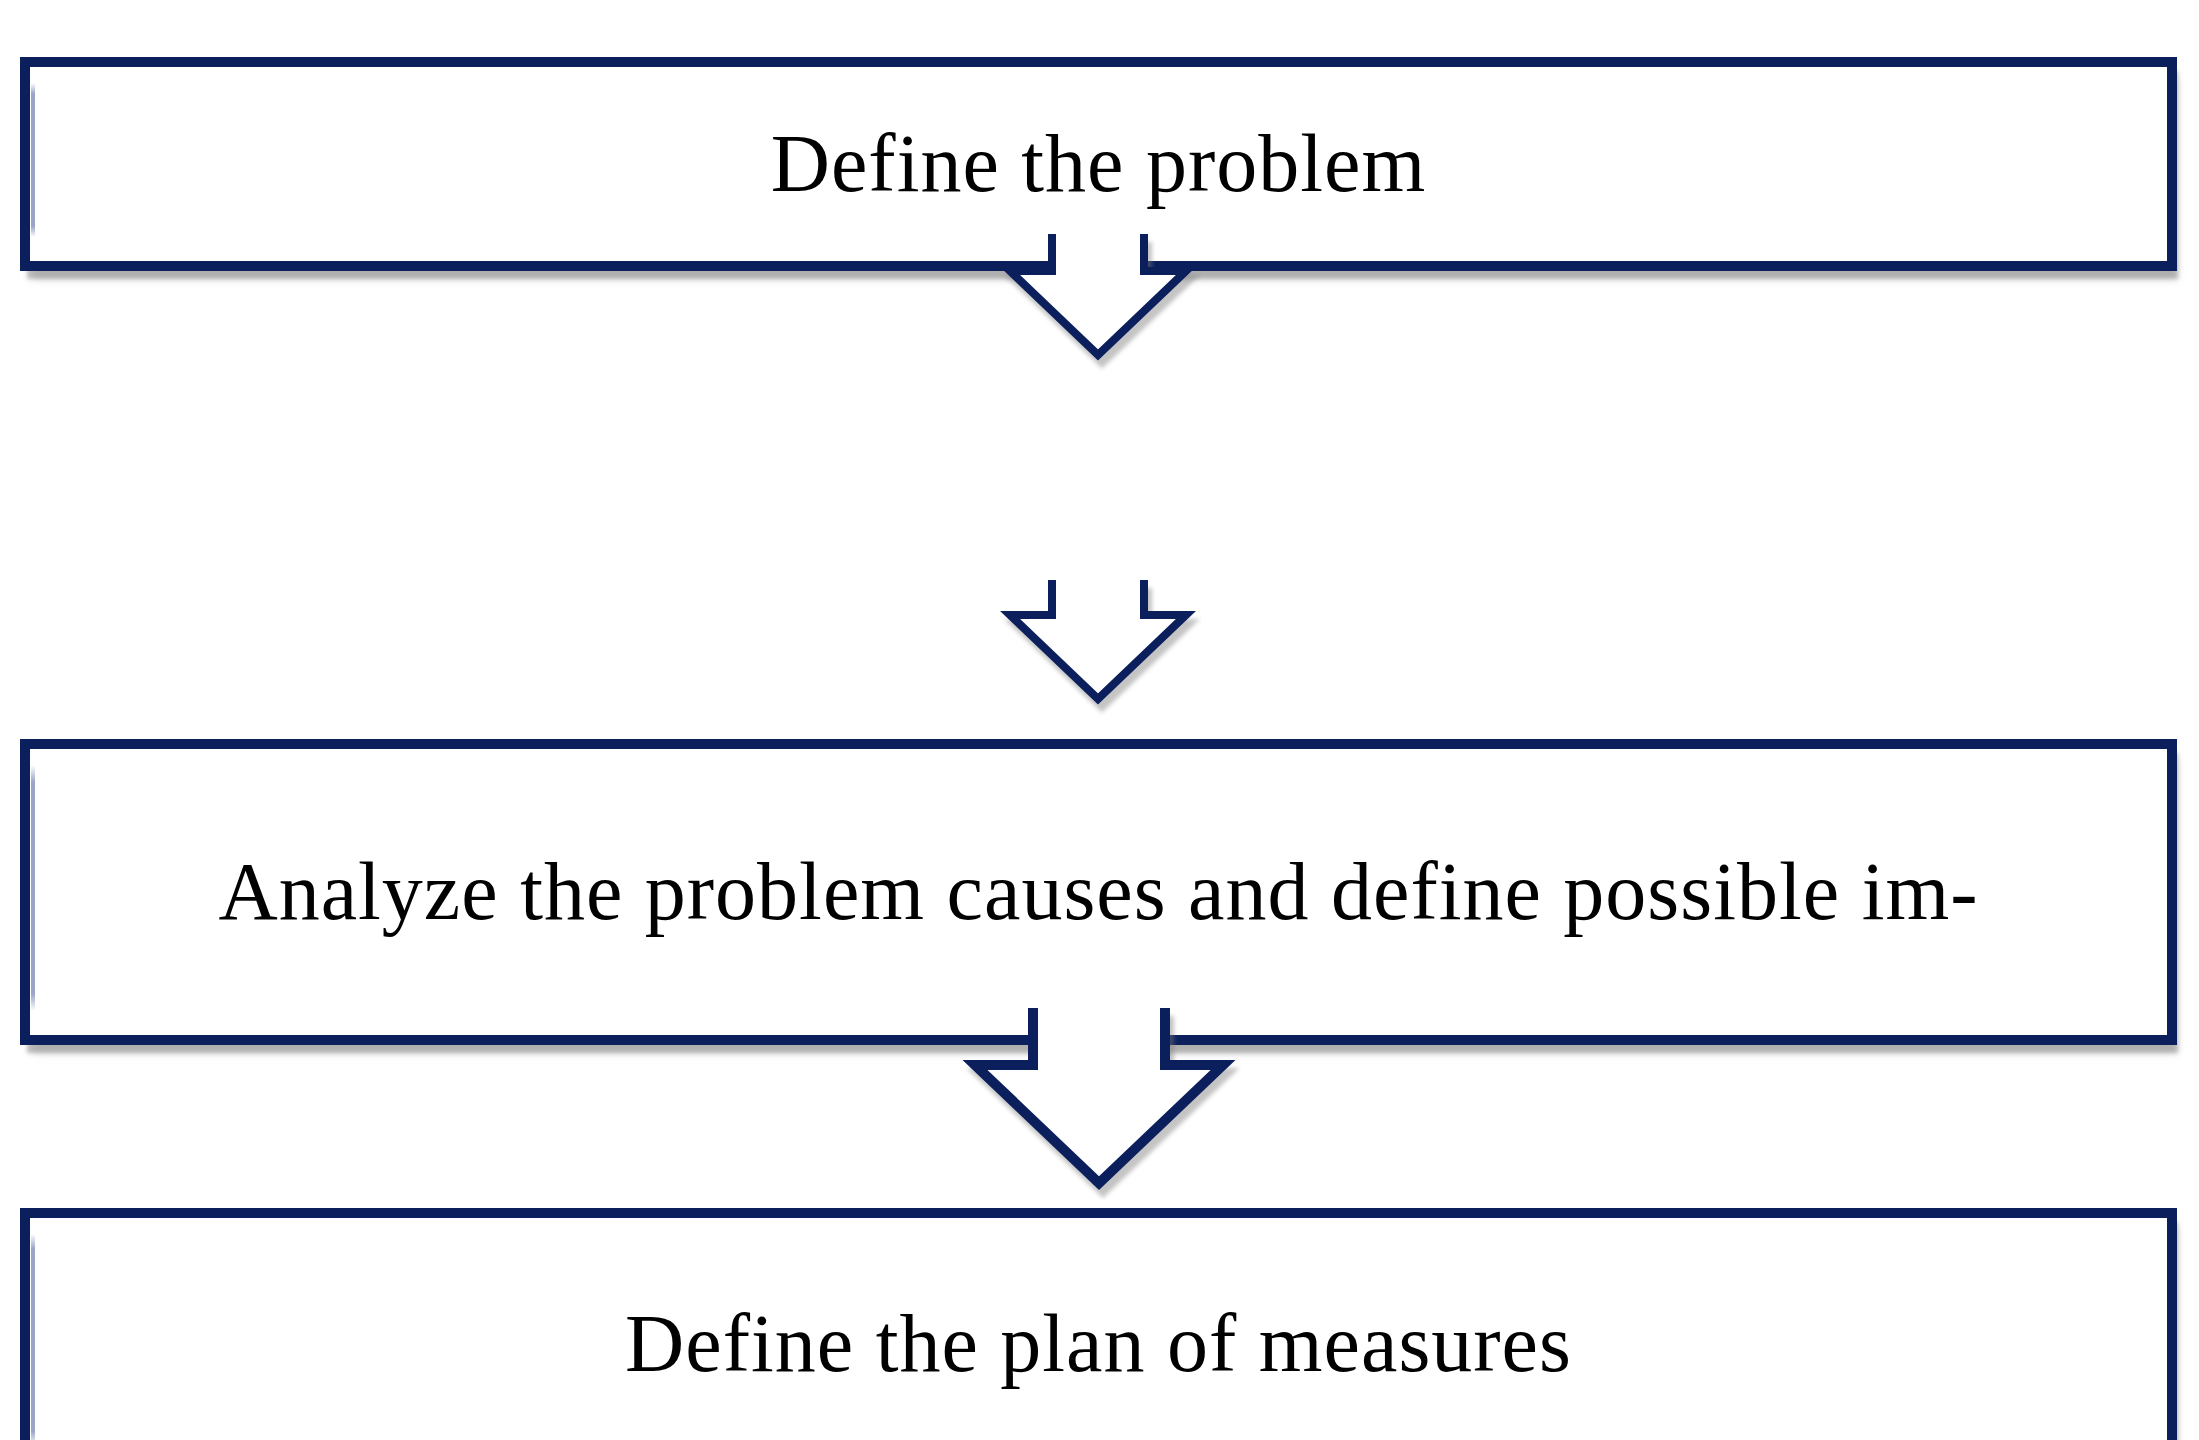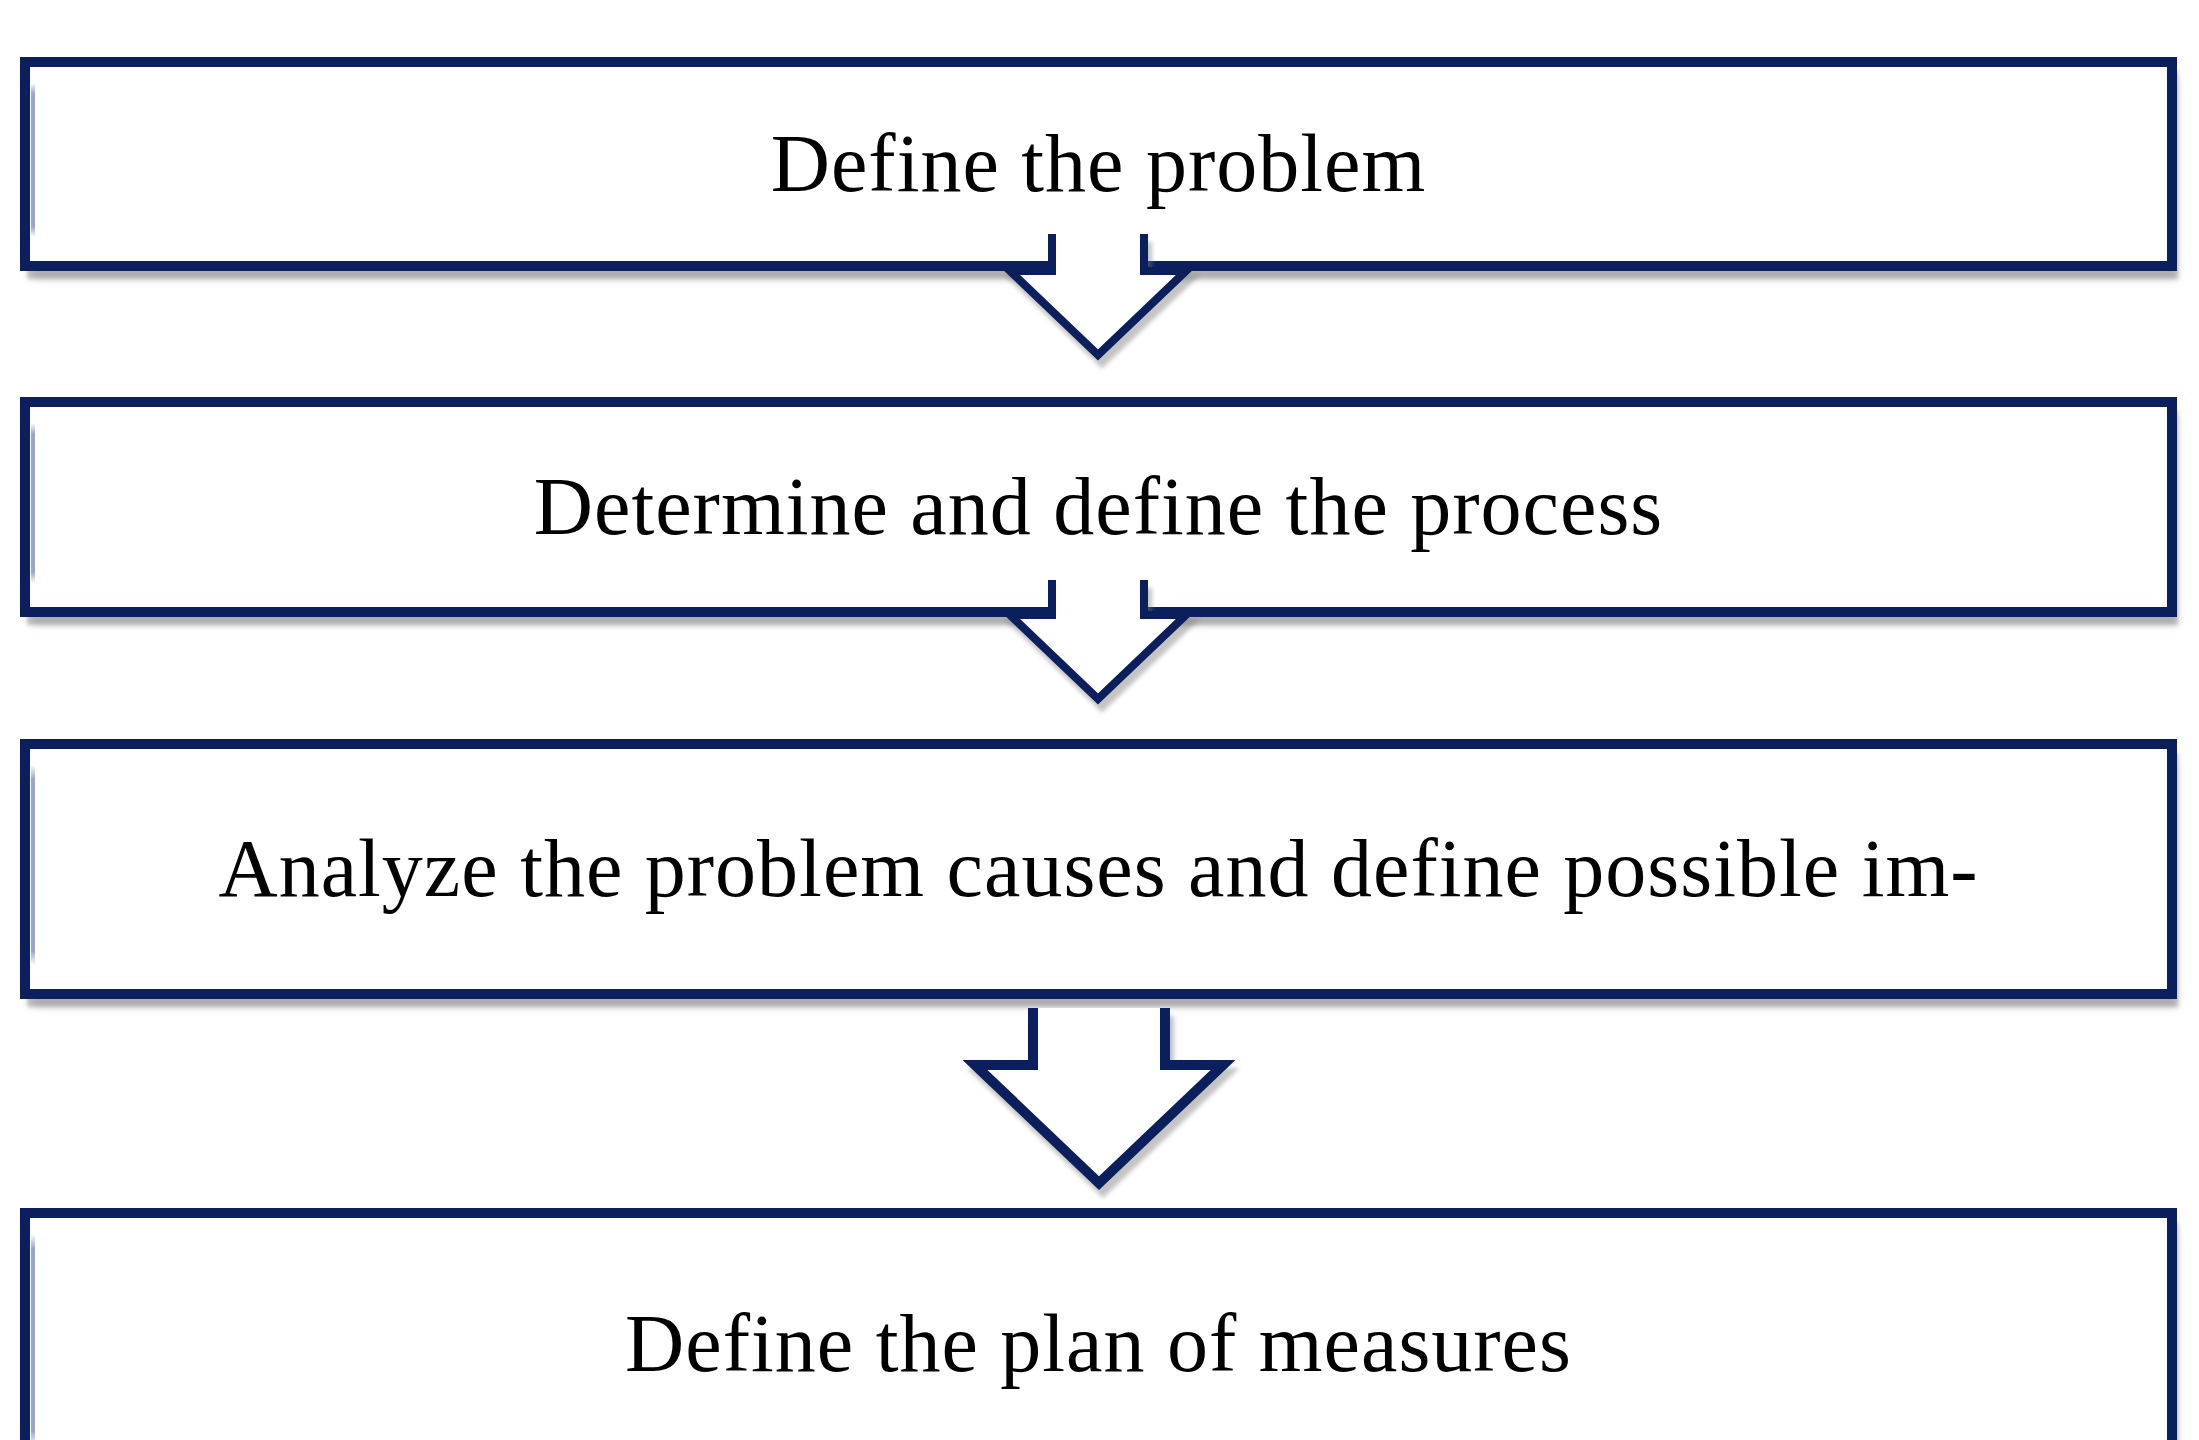--- a/index.html
+++ b/index.html
@@ -40,21 +40,21 @@
     width: 4px;
     background: linear-gradient(180deg,
       rgba(154,165,201,0) 0%,
       #9aa5c9 7%,
       #9aa5c9 93%,
       rgba(154,165,201,0) 100%);
     pointer-events: none;
   }
   .step-1 { top: 30px;   height: 214px; }
   .step-2 { top: 370px;  height: 220px; }
-  .step-3 { top: 712px;  height: 260px; }
+  .step-3 { top: 712px;  height: 306px; }
   .step-4 { top: 1181px; height: 272px; }
 
   .step-text {
     width: 100%;
     text-align: center;
     font-size: 82px;
     line-height: 1.32;
     letter-spacing: 1px;
     color: #000000;
     padding: 0 14px;
@@ -85,26 +85,20 @@
 
 <div class="canvas">
 
   <div class="step-box step-1">
     <div class="step-text">
       <span class="step-line">Define the problem</span>
       <span class="step-line"></span>
     </div>
   </div>
 
-  <div class="step-box step-2">
-    <div class="step-text">
-      <span class="step-line">Determine and define the process</span>
-      <span class="step-line"></span>
-    </div>
-  </div>
 
   <div class="step-box step-3">
     <div class="step-text">
       <span class="step-line">Analyze the problem causes and define possible im-</span>
     </div>
   </div>
 
   <div class="step-box step-4">
     <div class="step-text">
       <span class="step-line">Define the plan of measures</span>

